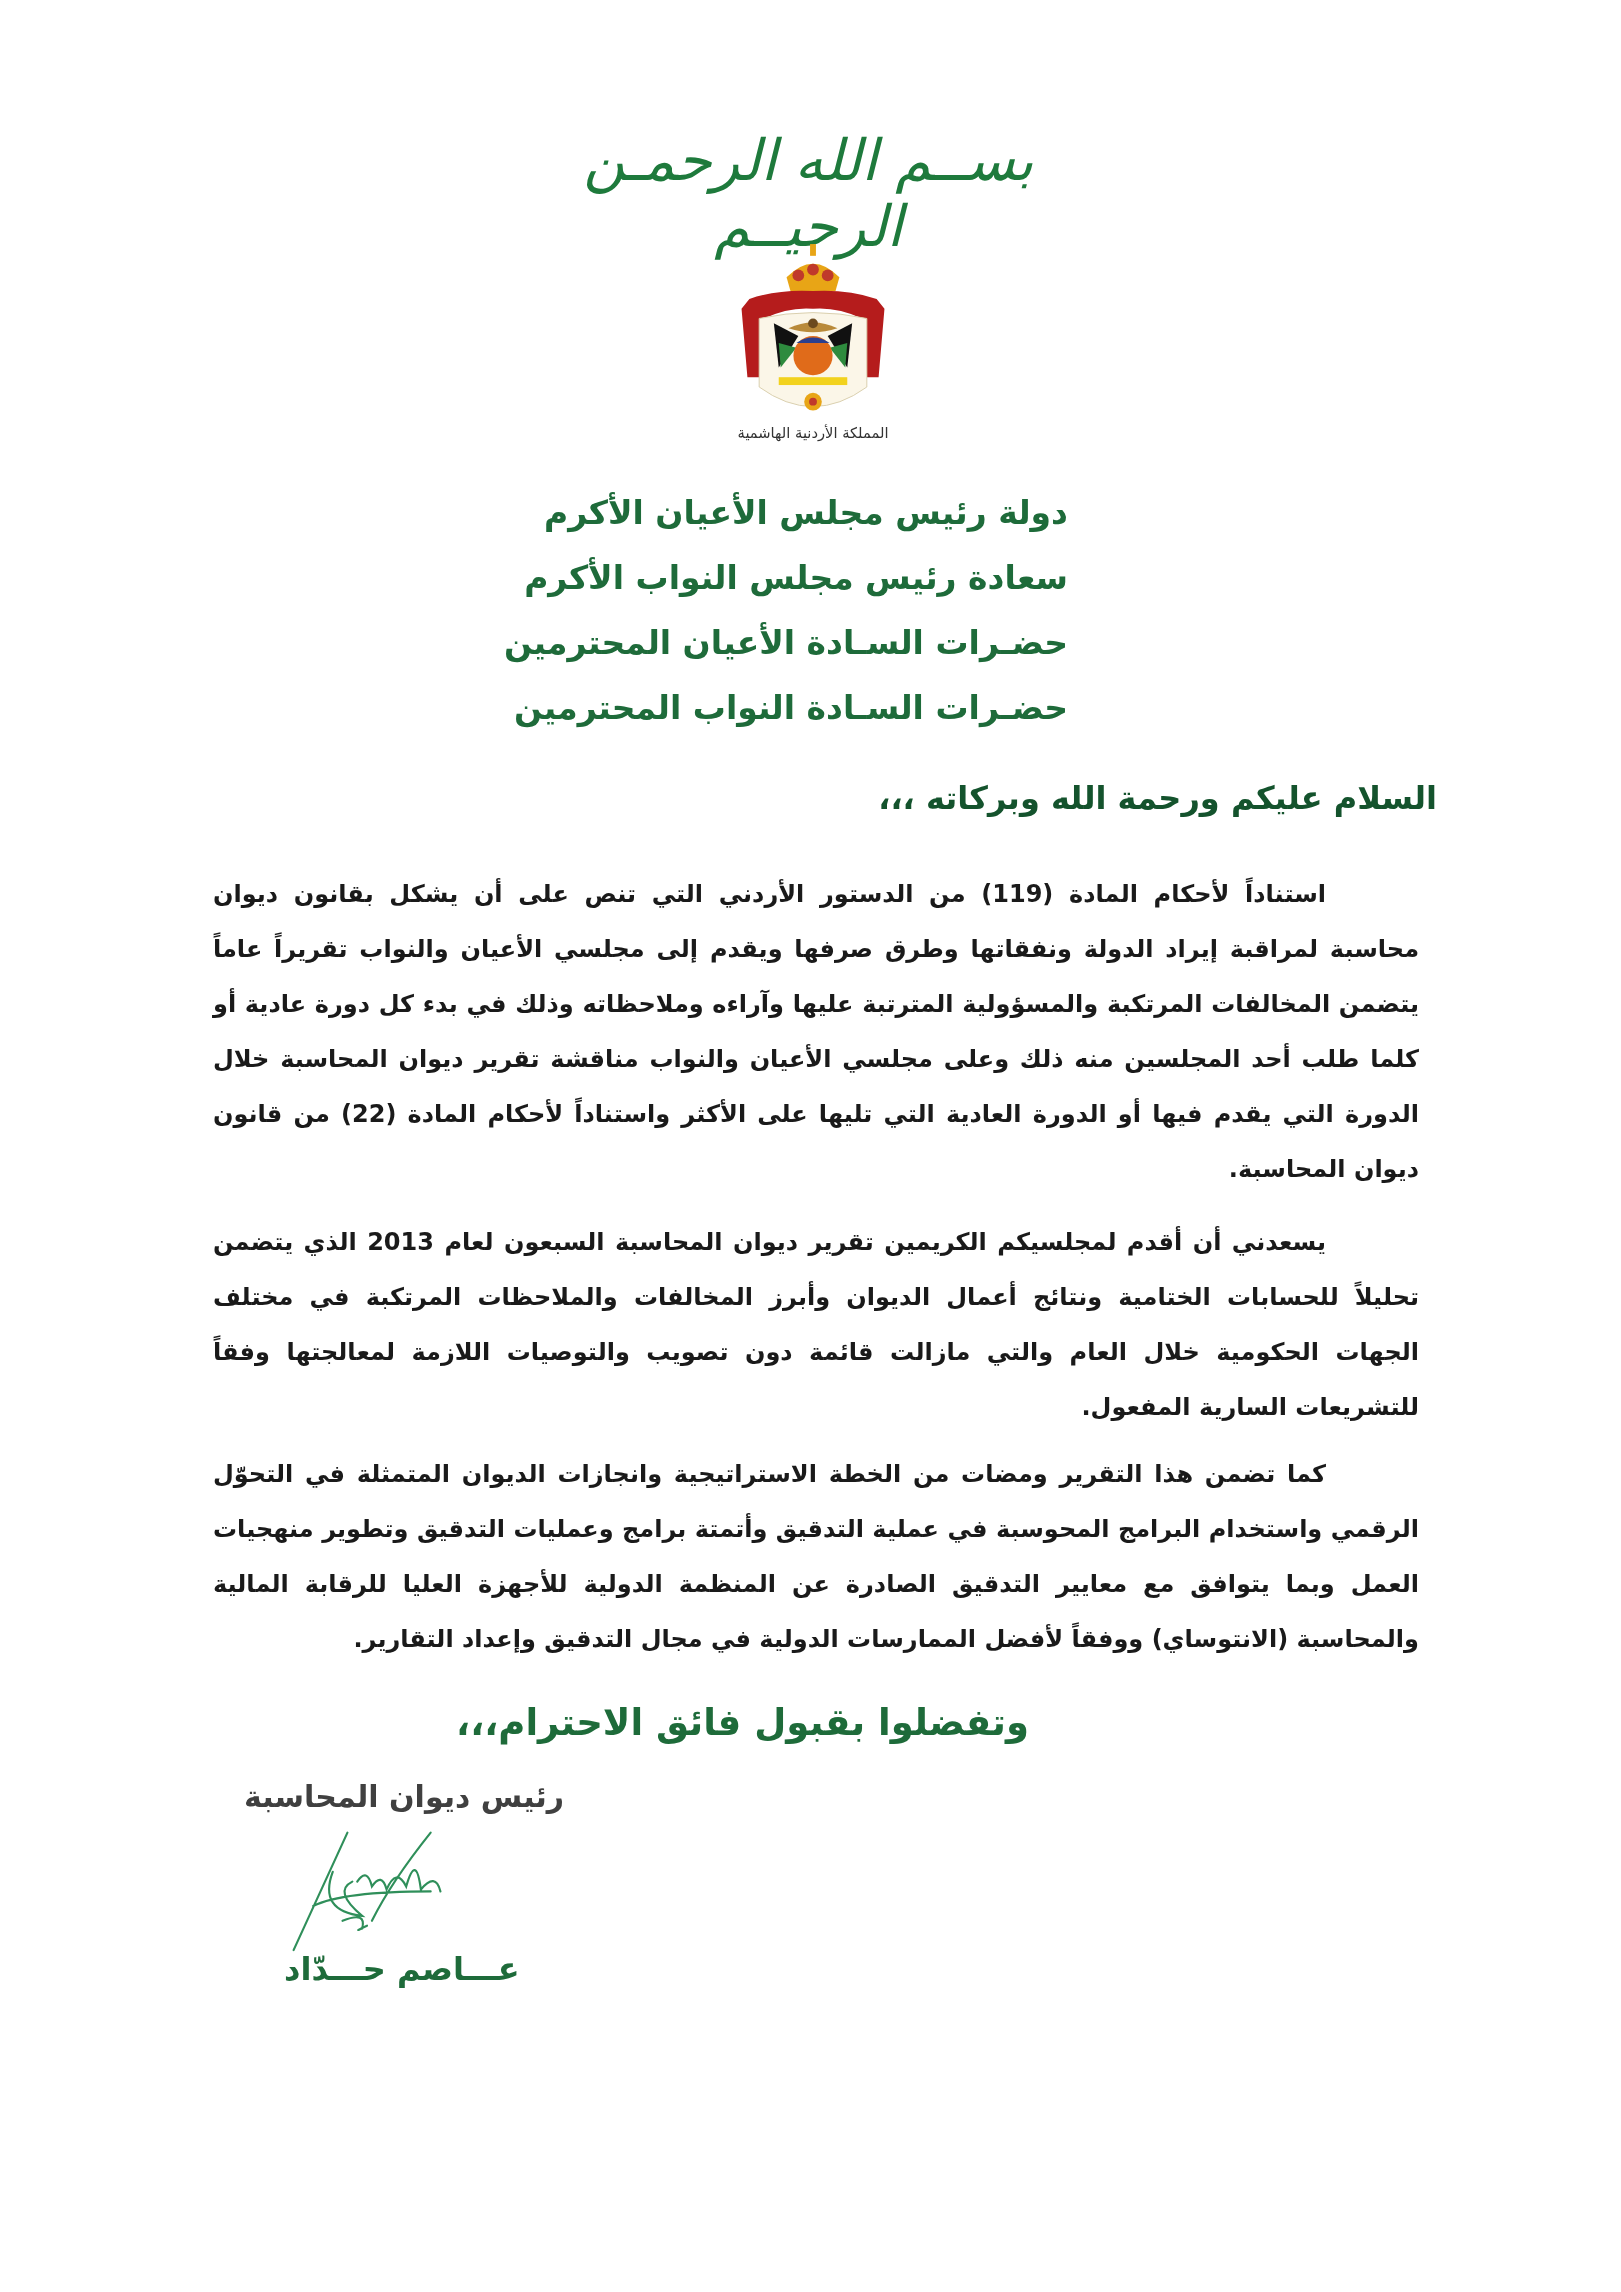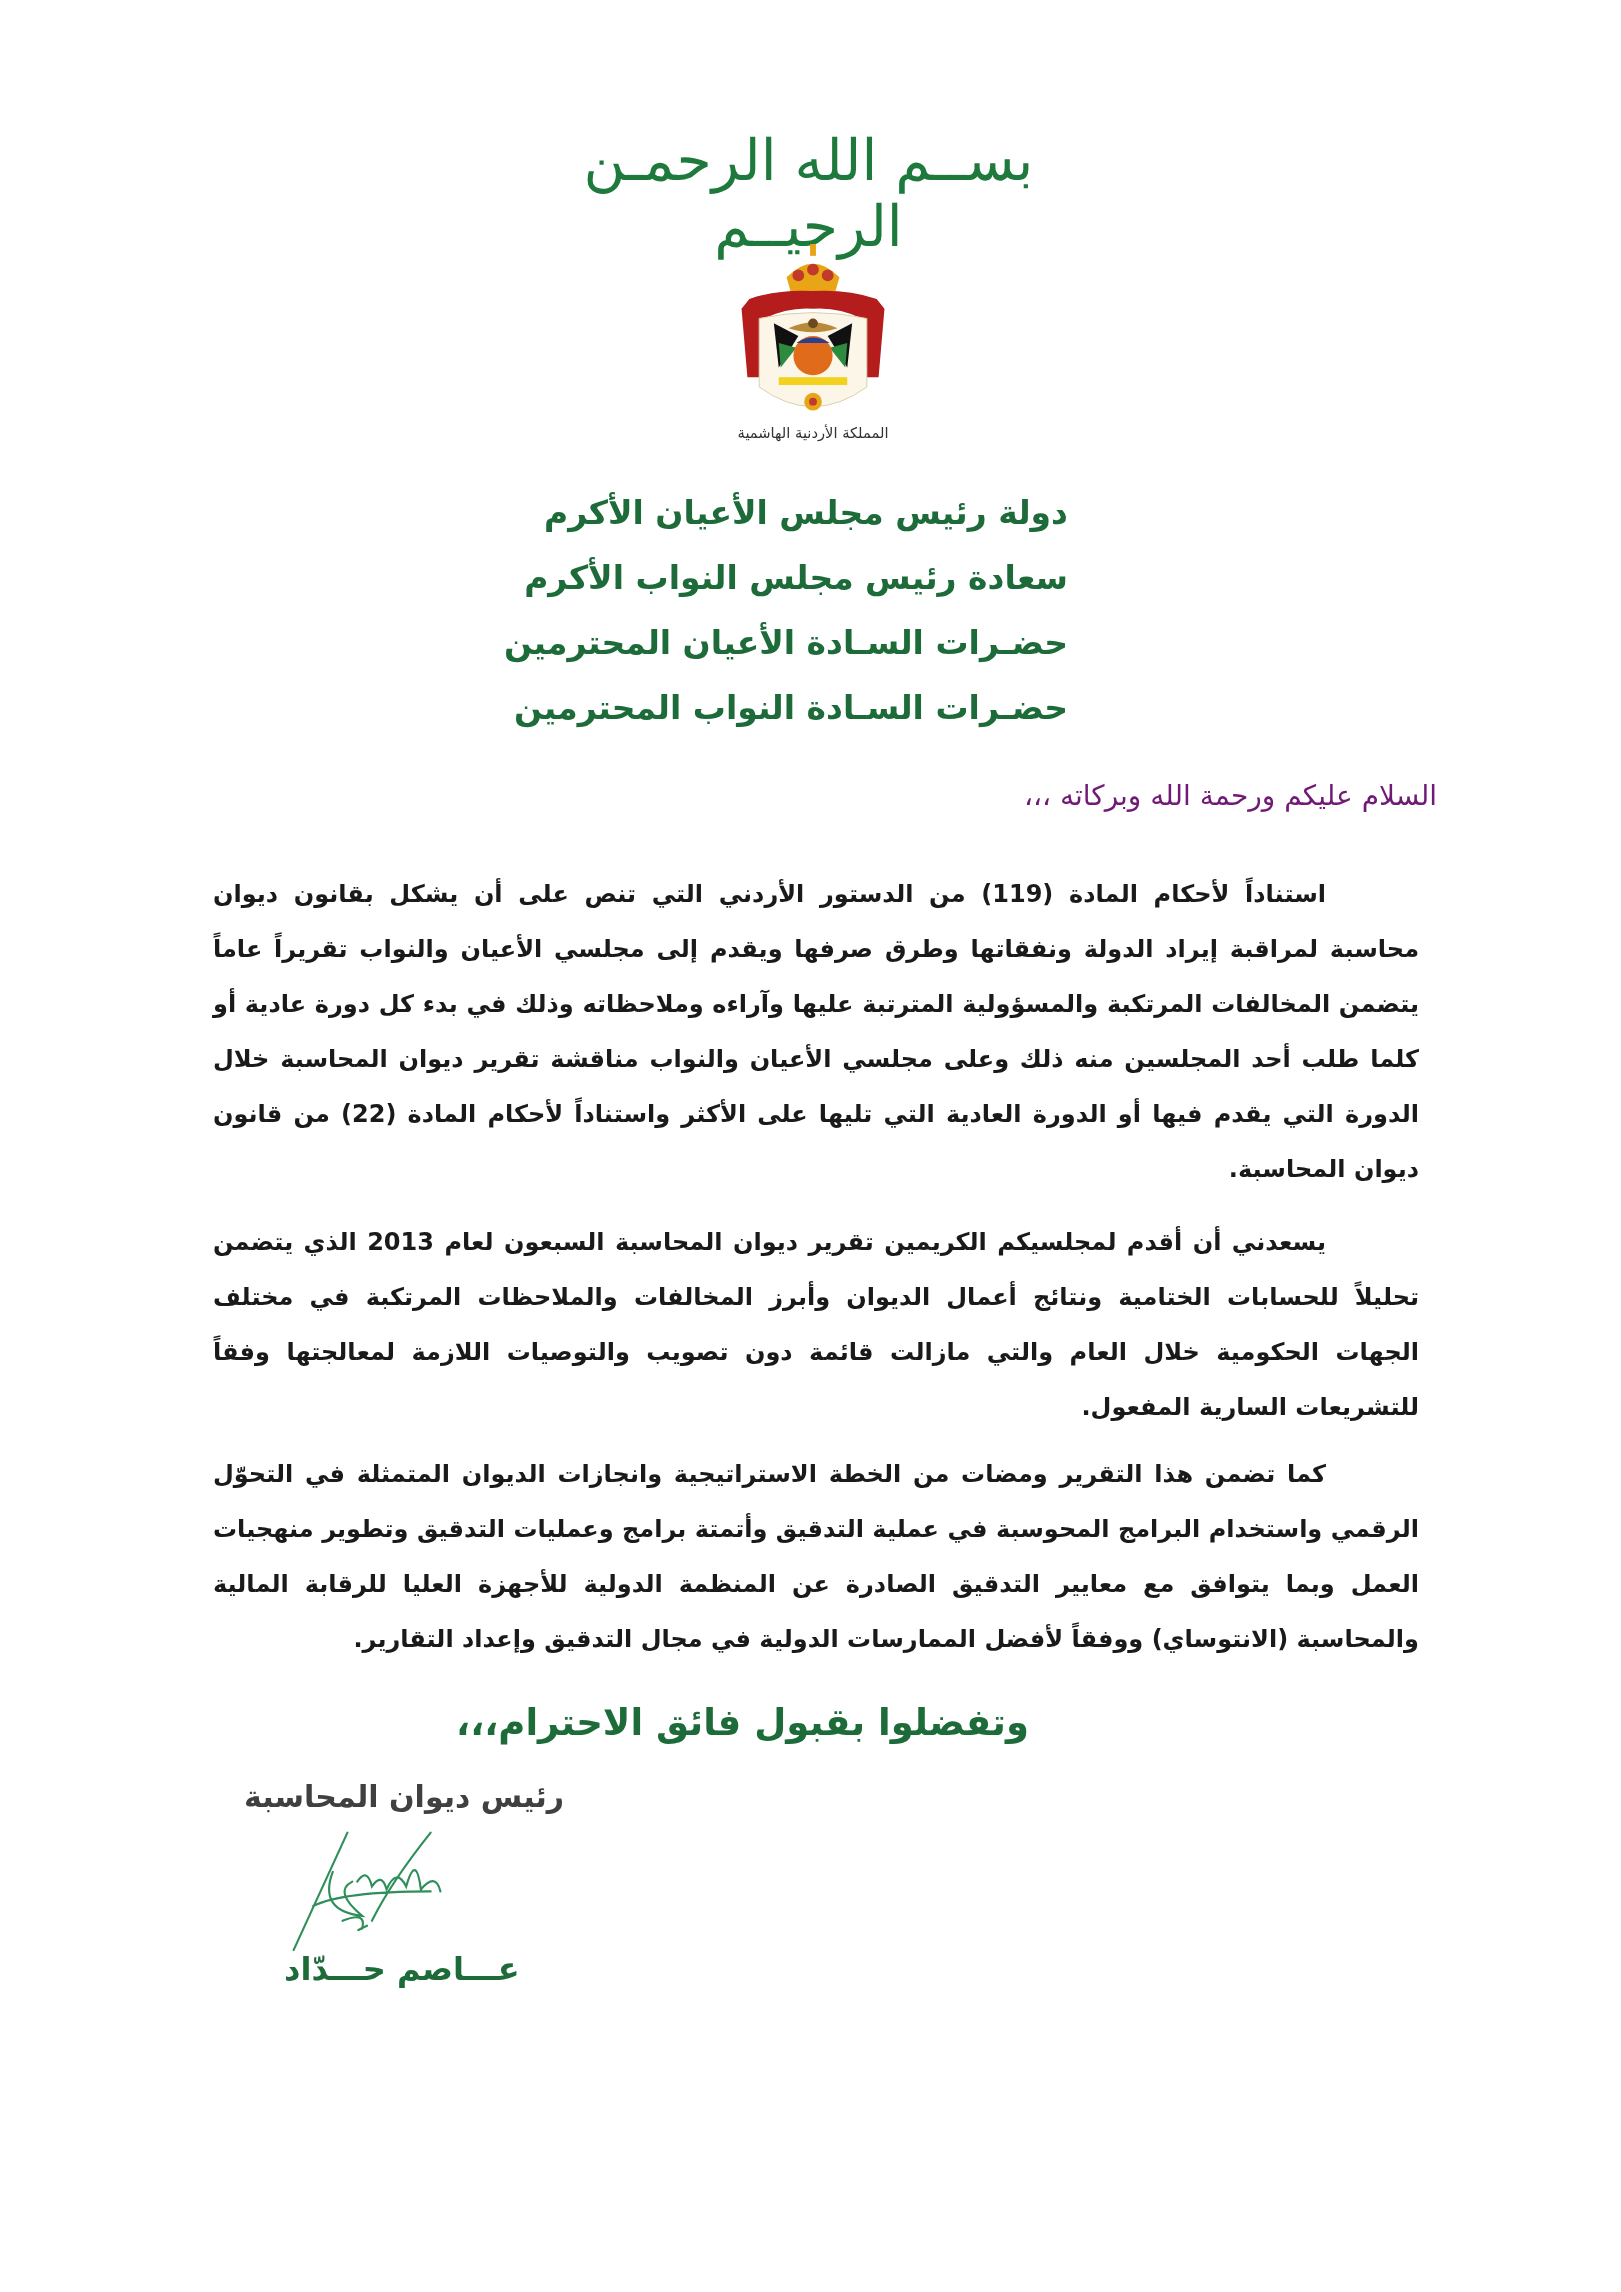--- a/index.html
+++ b/index.html
@@ -23,20 +23,21 @@
     }
     .basmala {
       position: absolute;
       left: 549px; top: 127px;
       width: 519px;
       text-align: center;
       font-family: "DejaVu Serif", serif;
       font-size: 57px;
       color: #1e7a3c;
       direction: rtl;
+      font-style: italic;
     }
     .emblem {
       position: absolute;
       left: 720px; top: 230px;
       width: 186px;
       height: 221px;
     }
     .addressees {
       position: absolute;
       left: 549px; top: 480px;
@@ -51,23 +52,23 @@
       color: #1e6b3a;
       height: 65px;
       line-height: 65px;
       white-space: nowrap;
     }
     .greeting {
       position: absolute;
       right: 184px; top: 779px;
       direction: rtl;
       font-family: "DejaVu Sans", sans-serif;
-      font-weight: normal;
-      font-size: 28px;
-      color: #701a75;
+      font-weight: bold;
+      font-size: 32px;
+      color: #14532d;
       white-space: nowrap;
     }
     .body-text {
       position: absolute;
       left: 201px; top: 855px;
       width: 1230px;
       direction: rtl;
       font-family: "DejaVu Sans", sans-serif;
       font-weight: bold;
       font-size: 24px;

